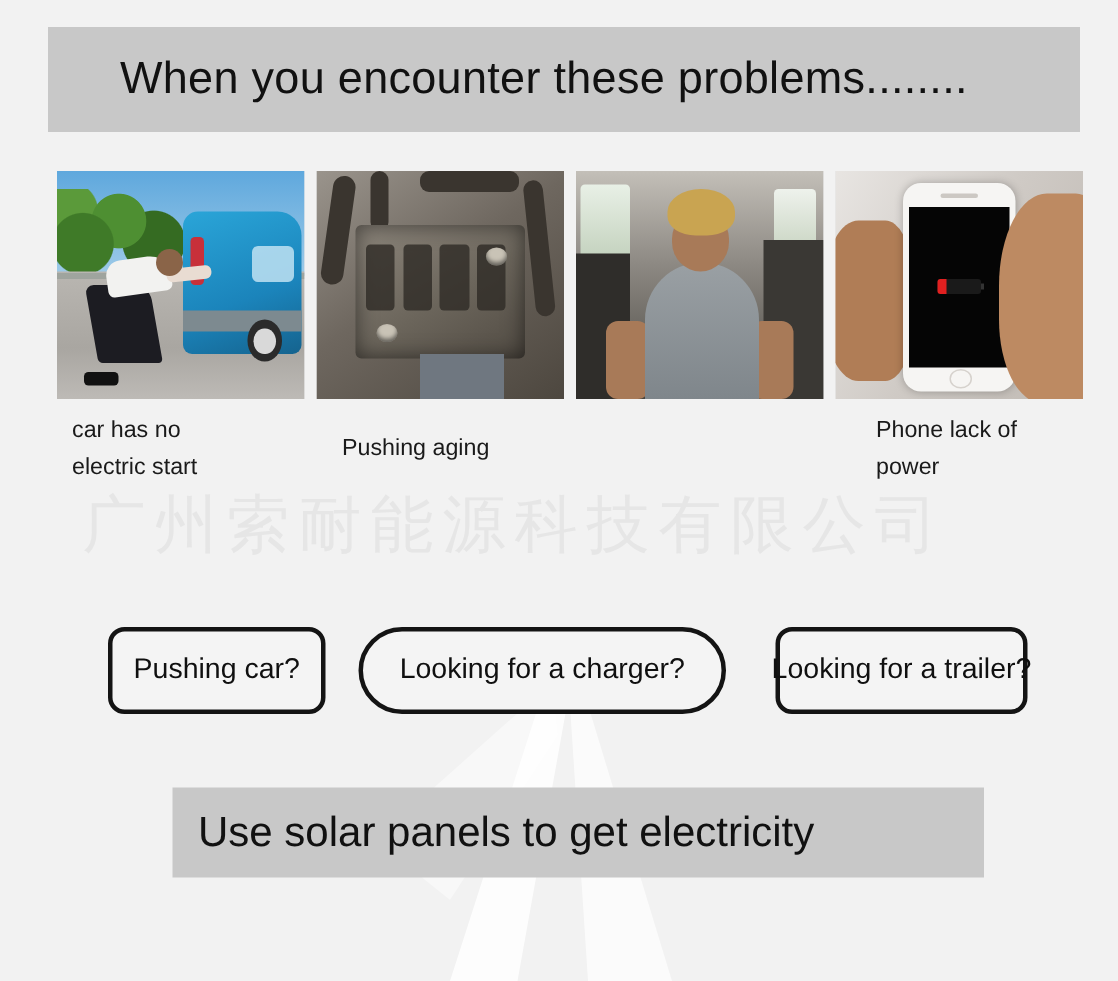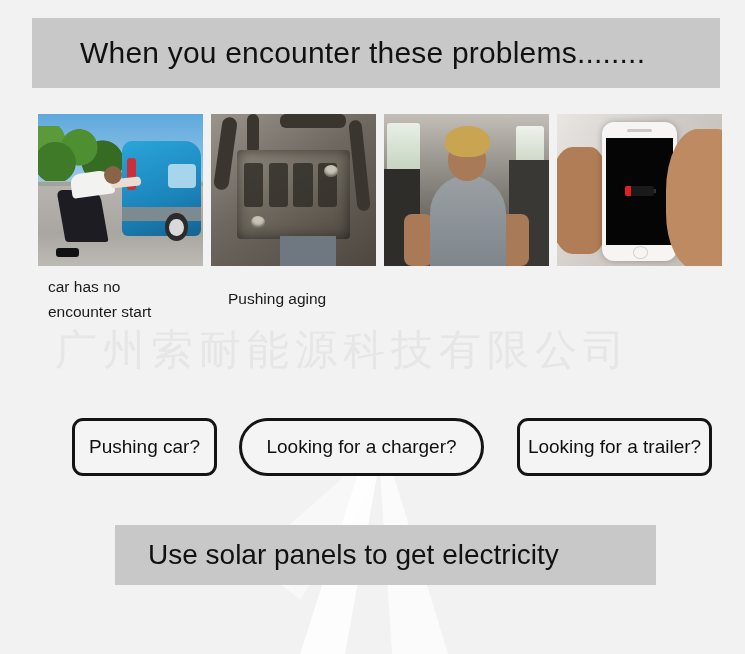--- a/index.html
+++ b/index.html
@@ -43,21 +43,21 @@
     letter-spacing: 0.2px;
     white-space: nowrap;
   }
   #footer-banner {
     left: 115px;
     top: 525px;
     width: 541px;
     height: 60px;
   }
   #footer-banner .banner-text {
-    margin-left: 33px;
+    margin-left: 17px;
     font-size: 28px;
     color: #111111;
     white-space: nowrap;
   }
 
   
   .photo-row {
     position: absolute;
     left: 38px;
     top: 114px;
@@ -187,21 +187,21 @@
     display: flex;
     align-items: center;
     justify-content: center;
     font-size: 19px;
     color: #101010;
     box-sizing: border-box;
     white-space: nowrap;
   }
   #qbtn-0 { left: 0px;   width: 145px; }
   #qbtn-1 { left: 167px; width: 245px; border-radius: 29px; }
-  #qbtn-2 { left: 445px; width: 195px; }
+  #qbtn-2 { left: 445px; width: 168px; }
 </style>
 </head>
 <body>
 
 <svg class="bg-decor" viewBox="0 0 745 654" xmlns="http://www.w3.org/2000/svg">
   <polygon points="372,430 300,654 345,654 378,470" fill="#ffffff" opacity="0.85"></polygon>
   <polygon points="378,440 392,654 448,654 392,470" fill="#ffffff" opacity="0.7"></polygon>
   <polygon points="368,455 250,560 300,600 372,490" fill="#ffffff" opacity="0.45"></polygon>
 </svg>
 
@@ -274,22 +274,24 @@
     </div>
     <div class="p4-handR"></div>
   </div>
 
 </div>
 
 <div class="watermark">广州索耐能源科技有限公司</div>
 
 <div class="caption-row">
   <div class="caption" id="caption-0">car has no
-encounter start</div>
+electric start</div>
   <div class="caption" id="caption-1">Pushing aging</div>
+  <div class="caption" id="caption-3">Phone lack of
+power</div>
 </div>
 
 <div class="button-row">
   <div class="qbtn" id="qbtn-0">Pushing car?</div>
   <div class="qbtn" id="qbtn-1">Looking for a charger?</div>
   <div class="qbtn" id="qbtn-2">Looking for a trailer?</div>
 </div>
 
 <div class="banner" id="footer-banner">
   <span class="banner-text">Use solar panels to get electricity</span>

